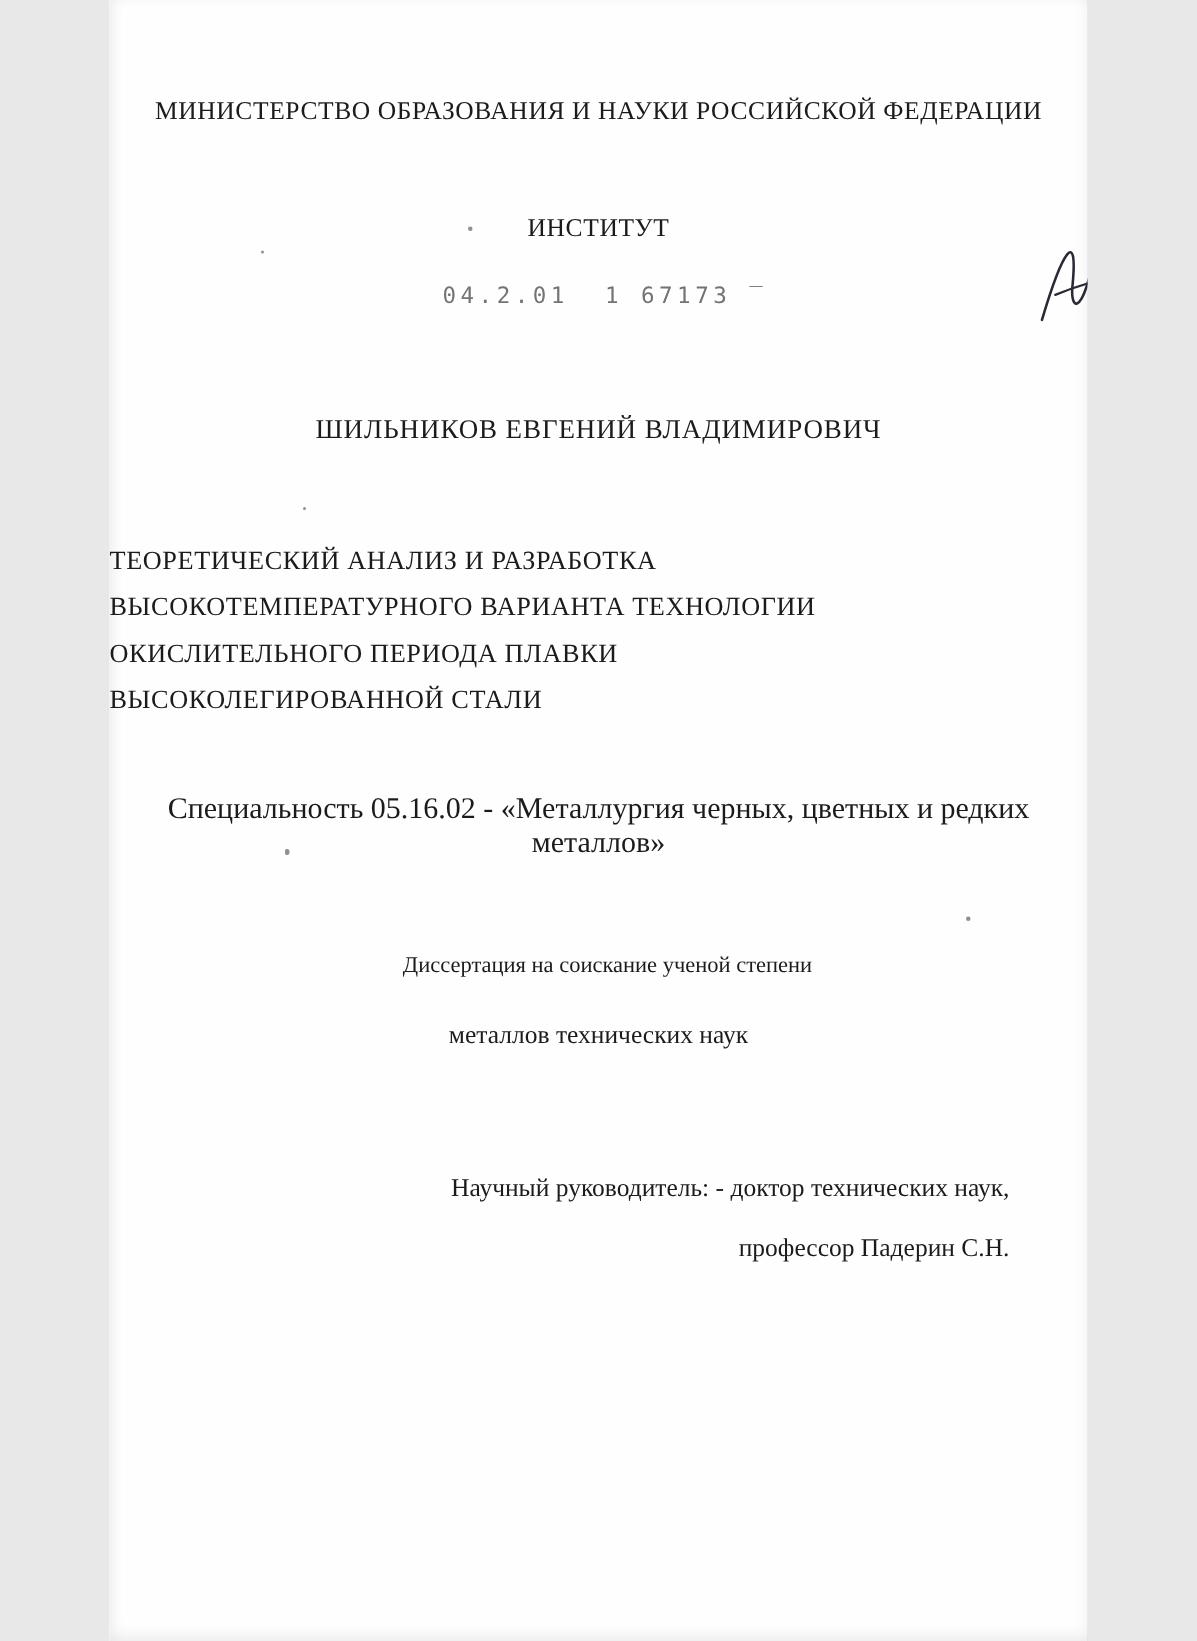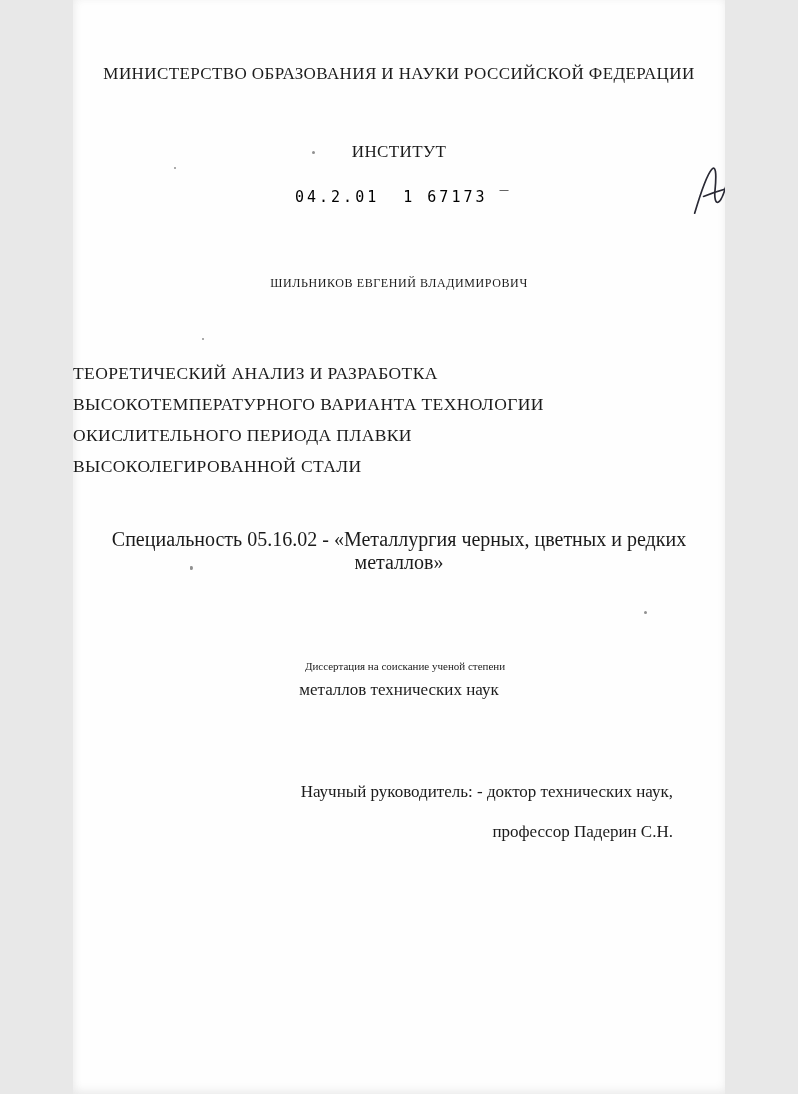--- a/index.html
+++ b/index.html
@@ -40,53 +40,53 @@
     top: 142px;
     font-size: 17px;
   }
   .stamp {
     position: absolute;
     left: 222px;
     top: 188px;
     font-family: "DejaVu Sans Mono", monospace;
     font-size: 15px;
     letter-spacing: 3px;
-    color: #000000;
+    color: #737373;
     white-space: pre;
   }
   .signature {
     position: absolute;
     left: 612px;
     top: 148px;
     width: 110px;
     height: 80px;
     transform: rotate(-4deg);
   }
   .author {
     top: 276px;
-    font-size: 12px;
+    font-size: 18px;
     letter-spacing: 0.6px;
   }
   .title-block {
     position: absolute;
     top: 358px;
     left: 0;
     right: 0;
     text-align: left;
     font-size: 17.5px;
     line-height: 31px;
     letter-spacing: 0.4px;
   }
   .specialty {
     top: 528px;
     font-size: 20px;
   }
   .degree-1 {
-    top: 660px;
-    font-size: 11px;
+    top: 636px;
+    font-size: 15px;
     margin-left: 12px;
   }
   .degree-2 {
     top: 680px;
     font-size: 17px;
   }
   .supervisor-block {
     position: absolute;
     top: 772px;
     right: 52px;

